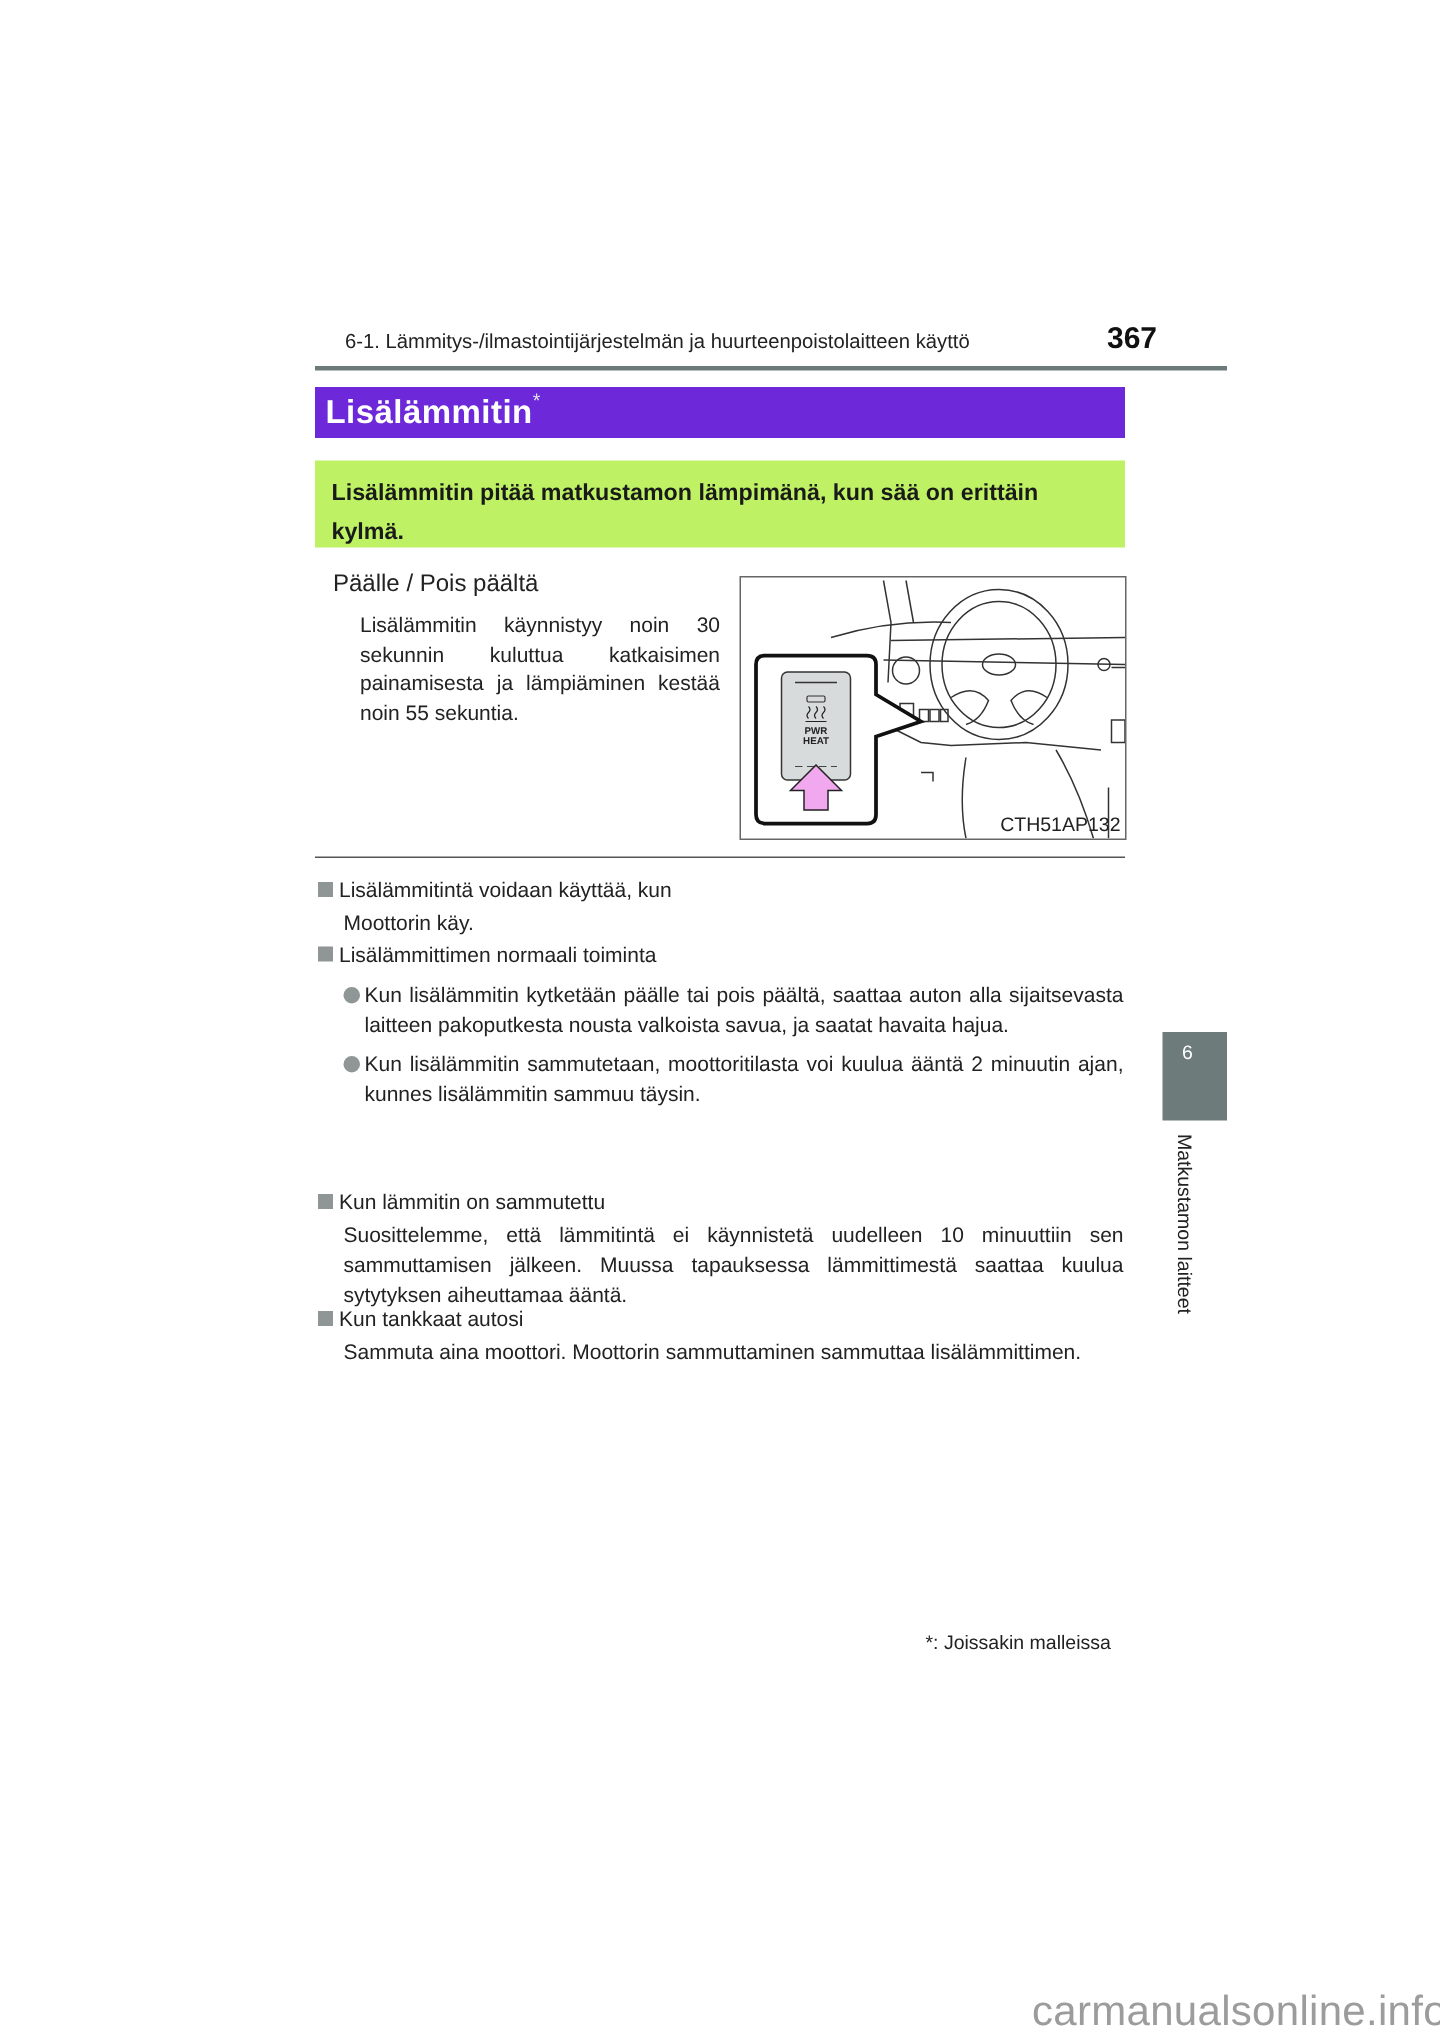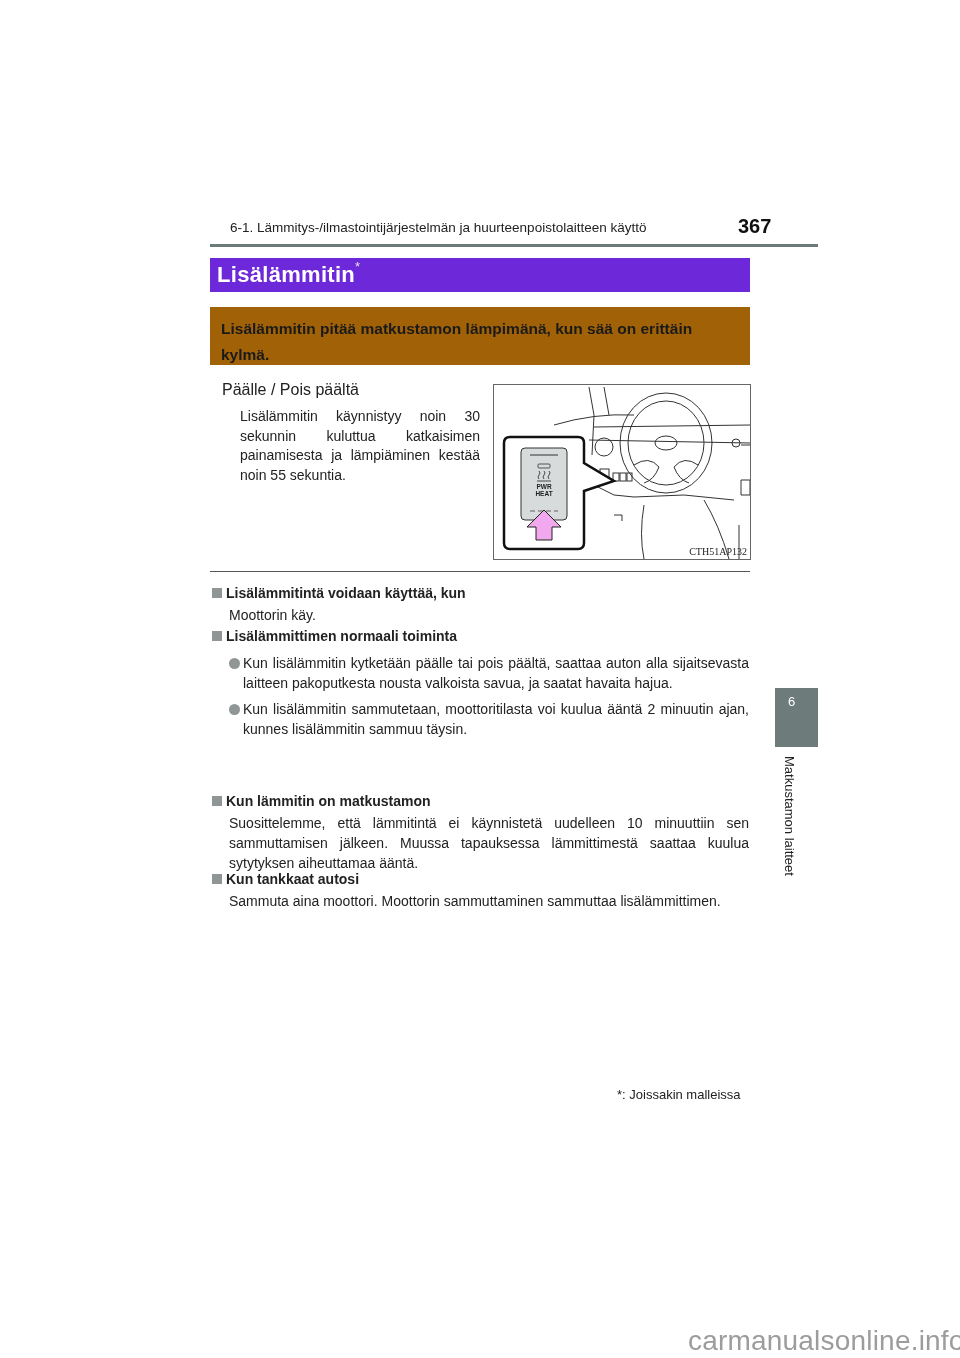--- a/index.html
+++ b/index.html
@@ -5,29 +5,29 @@
   html, body { margin:0; padding:0; background:#fff; }
   body { width:960px; height:1358px; position:relative; overflow:hidden;
          font-family:"Liberation Sans", sans-serif; color:#1a1a1a; }
   .abs { position:absolute; }
   .running-head { left:230px; top:220px; font-size:13.5px; color:#222; }
   .page-num { left:738px; top:215px; font-size:20px; font-weight:bold; color:#111; }
   .head-rule { left:210px; top:244px; width:608px; height:3px; background:#6c7b7a; }
   .title-bar { left:210px; top:258px; width:540px; height:34px; background:#6d28d9; }
   .title-bar .t { position:absolute; left:7px; top:4px; font-size:22px; font-weight:bold; color:#fff; letter-spacing:0.3px; }
   .title-bar .t sup { font-size:13px; font-weight:normal; color:#e0e6e5; position:relative; top:-3px; }
-  .intro-box { left:210px; top:307px; width:540px; height:58px; background:#a16207; }
+  .intro-box { left:210px; top:307px; width:540px; height:58px; background:#bef264; }
   .intro-box .t { position:absolute; left:11px; top:9px; width:520px; font-size:15.5px; font-weight:bold; line-height:26px; color:#1a1a1a; }
   .sub-h { left:222px; top:381px; font-size:16px; color:#222; }
   .sub-body { left:240px; top:407px; width:240px; font-size:14px; line-height:19.5px; text-align:justify; color:#222; }
   .figure { left:493px; top:384px; width:256px; height:174px; border:1px solid #666; background:#fff; overflow:hidden; }
-  .fig-code { position:absolute; right:3px; bottom:2px; font-size:10px; color:#222;font-family:Liberation Serif, serif; }
+  .fig-code { position:absolute; right:3px; bottom:2px; font-size:13px; color:#222; }
   .divider { left:210px; top:571px; width:540px; height:1px; background:#555; }
   .sec { position:absolute; left:212px; width:540px; font-size:14px; color:#222; }
-  .sec .h { font-weight:bold; line-height:22px; }
+  .sec .h { font-weight:normal; line-height:22px; }
   .sec .h .sq { display:inline-block; width:10px; height:10px; background:#8f9695; margin-right:4px; vertical-align:0px; }
   .sec .p { padding-left:17px; line-height:20px; text-align:justify; text-align-last:left; width:520px; }
   .bul { position:relative; padding-left:31px; width:506px; line-height:20px; text-align:justify; text-align-last:left; }
   .bul .dot { position:absolute; left:17px; top:5px; width:11px; height:11px; border-radius:50%; background:#8f9695; }
   .side-tab { left:775px; top:688px; width:43px; height:59px; background:#6d7c7b; }
   .side-tab .n { position:absolute; left:13px; top:6px; color:#fff; font-size:13px; }
   .side-label { left:782px; top:756px; writing-mode:vertical-rl; font-size:13px; color:#222; }
   .footnote { left:617px; top:1087px; font-size:13px; color:#222; }
   .watermark { left:688px; top:1325px; font-size:28px; color:#9c9c9c; letter-spacing:0.2px; }
 </style>
@@ -106,21 +106,21 @@
   <div class="p" style="margin-top:1px;">Moottorin käy.</div>
 </div>
 
 <div class="sec" style="top:625px;">
   <div class="h"><span class="sq"></span><span>Lisälämmittimen normaali toiminta</span></div>
   <div class="bul" style="margin-top:6px;"><span class="dot"></span><span>Kun lisälämmitin kytketään päälle tai pois päältä, saattaa auton alla sijaitsevasta laitteen pakoputkesta nousta valkoista savua, ja saatat havaita hajua.</span></div>
   <div class="bul" style="margin-top:6px;"><span class="dot"></span><span>Kun lisälämmitin sammutetaan, moottoritilasta voi kuulua ääntä 2 minuutin ajan, kunnes lisälämmitin sammuu täysin.</span></div>
 </div>
 
 <div class="sec" style="top:790px;">
-  <div class="h"><span class="sq"></span><span>Kun lämmitin on matkustamon</span></div>
+  <div class="h"><span class="sq"></span><span>Kun lämmitin on sammutettu</span></div>
   <div class="p" style="margin-top:1px;">Suosittelemme, että lämmitintä ei käynnistetä uudelleen 10 minuuttiin sen sammuttamisen jälkeen. Muussa tapauksessa lämmittimestä saattaa kuulua sytytyksen aiheuttamaa ääntä.</div>
 </div>
 
 <div class="sec" style="top:868px;">
   <div class="h"><span class="sq"></span><span>Kun tankkaat autosi</span></div>
   <div class="p" style="margin-top:1px;">Sammuta aina moottori. Moottorin sammuttaminen sammuttaa lisälämmittimen.</div>
 </div>
 
 <div class="abs side-tab">
   <span class="n">6</span>

